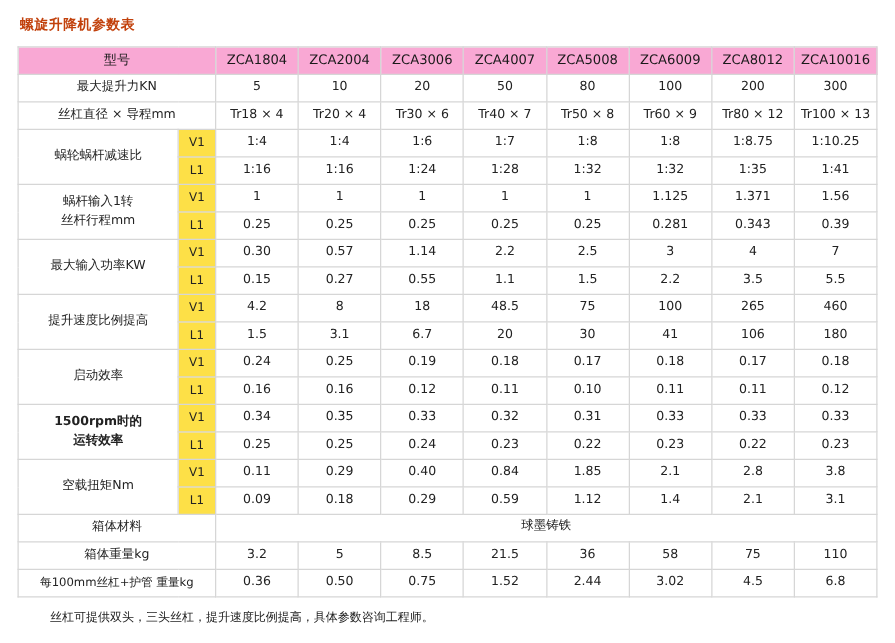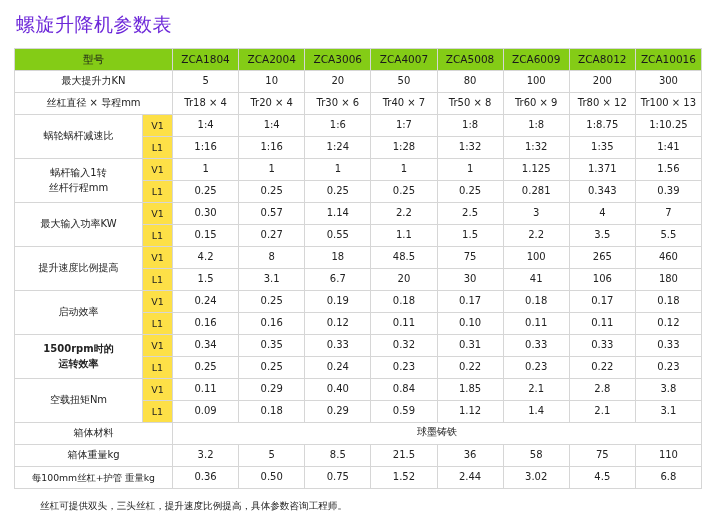--- a/index.html
+++ b/index.html
@@ -14,44 +14,44 @@
     color: #1a1a1a;
     position: relative;
     overflow: hidden;
   }
   .page {
     padding: 12px 14px 0 14px;
     box-sizing: border-box;
     width: 716px;
   }
   .doc-title {
-    font-size: 19px;
-    font-weight: normal;
-    color: #6d28d9;
+    font-size: 11px;
+    font-weight: bold;
+    color: #c2410c;
     margin: 0 0 10px 2px;
     letter-spacing: 0.5px;
   }
   table.spec {
     border-collapse: collapse;
     width: 688px;
     table-layout: fixed;
     font-size: 10px;
     color: #222;
   }
   table.spec td, table.spec th {
     border: 1px solid #d6d6d6;
     padding: 0;
     height: 21px;
     text-align: center;
     vertical-align: middle;
     font-weight: normal;
     line-height: 1.25;
   }
   .hdr-row td {
-    background: #84cc16;
+    background: #f9a8d4;
     font-weight: bold;
     color: #1a1a1a;
     height: 24px;
     font-size: 10.5px;
     margin-left: 40px;
   }
   .lbl {
     text-align: left;
     padding-left: 7px;
     background: #ffffff;

